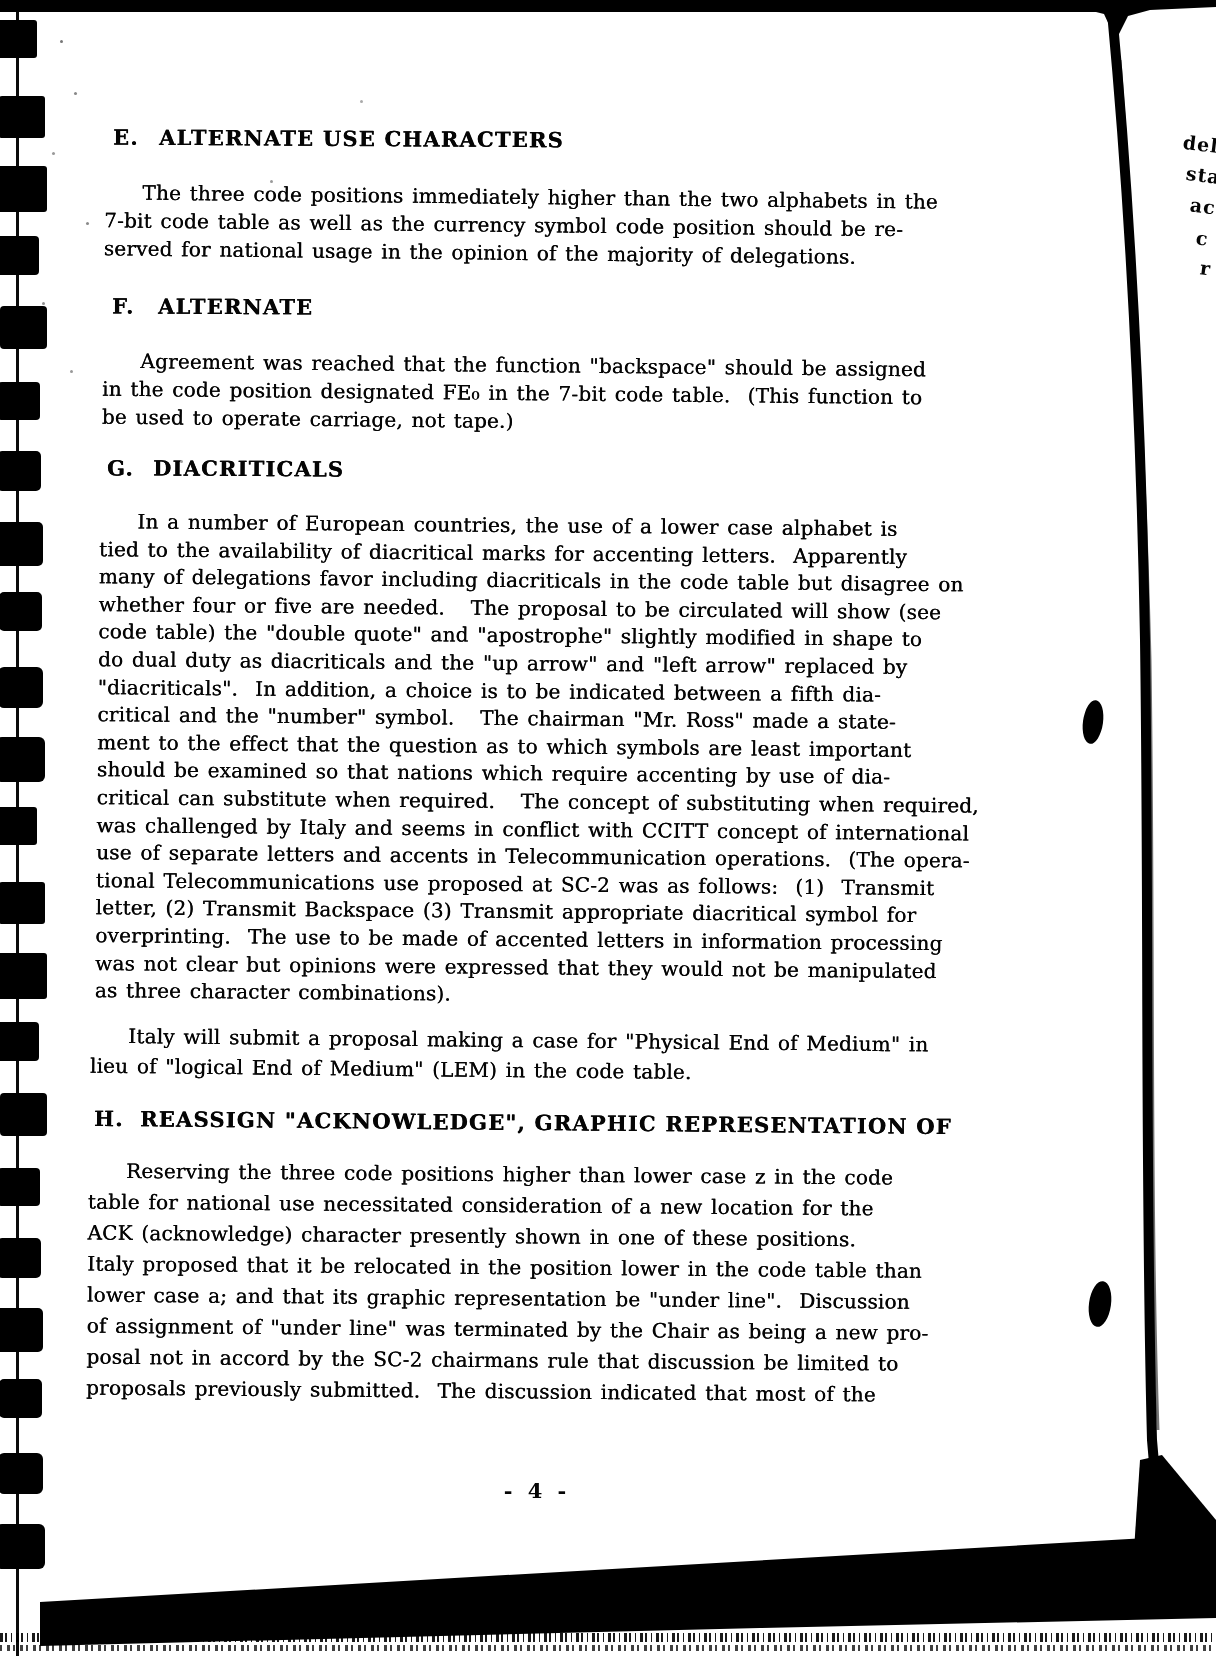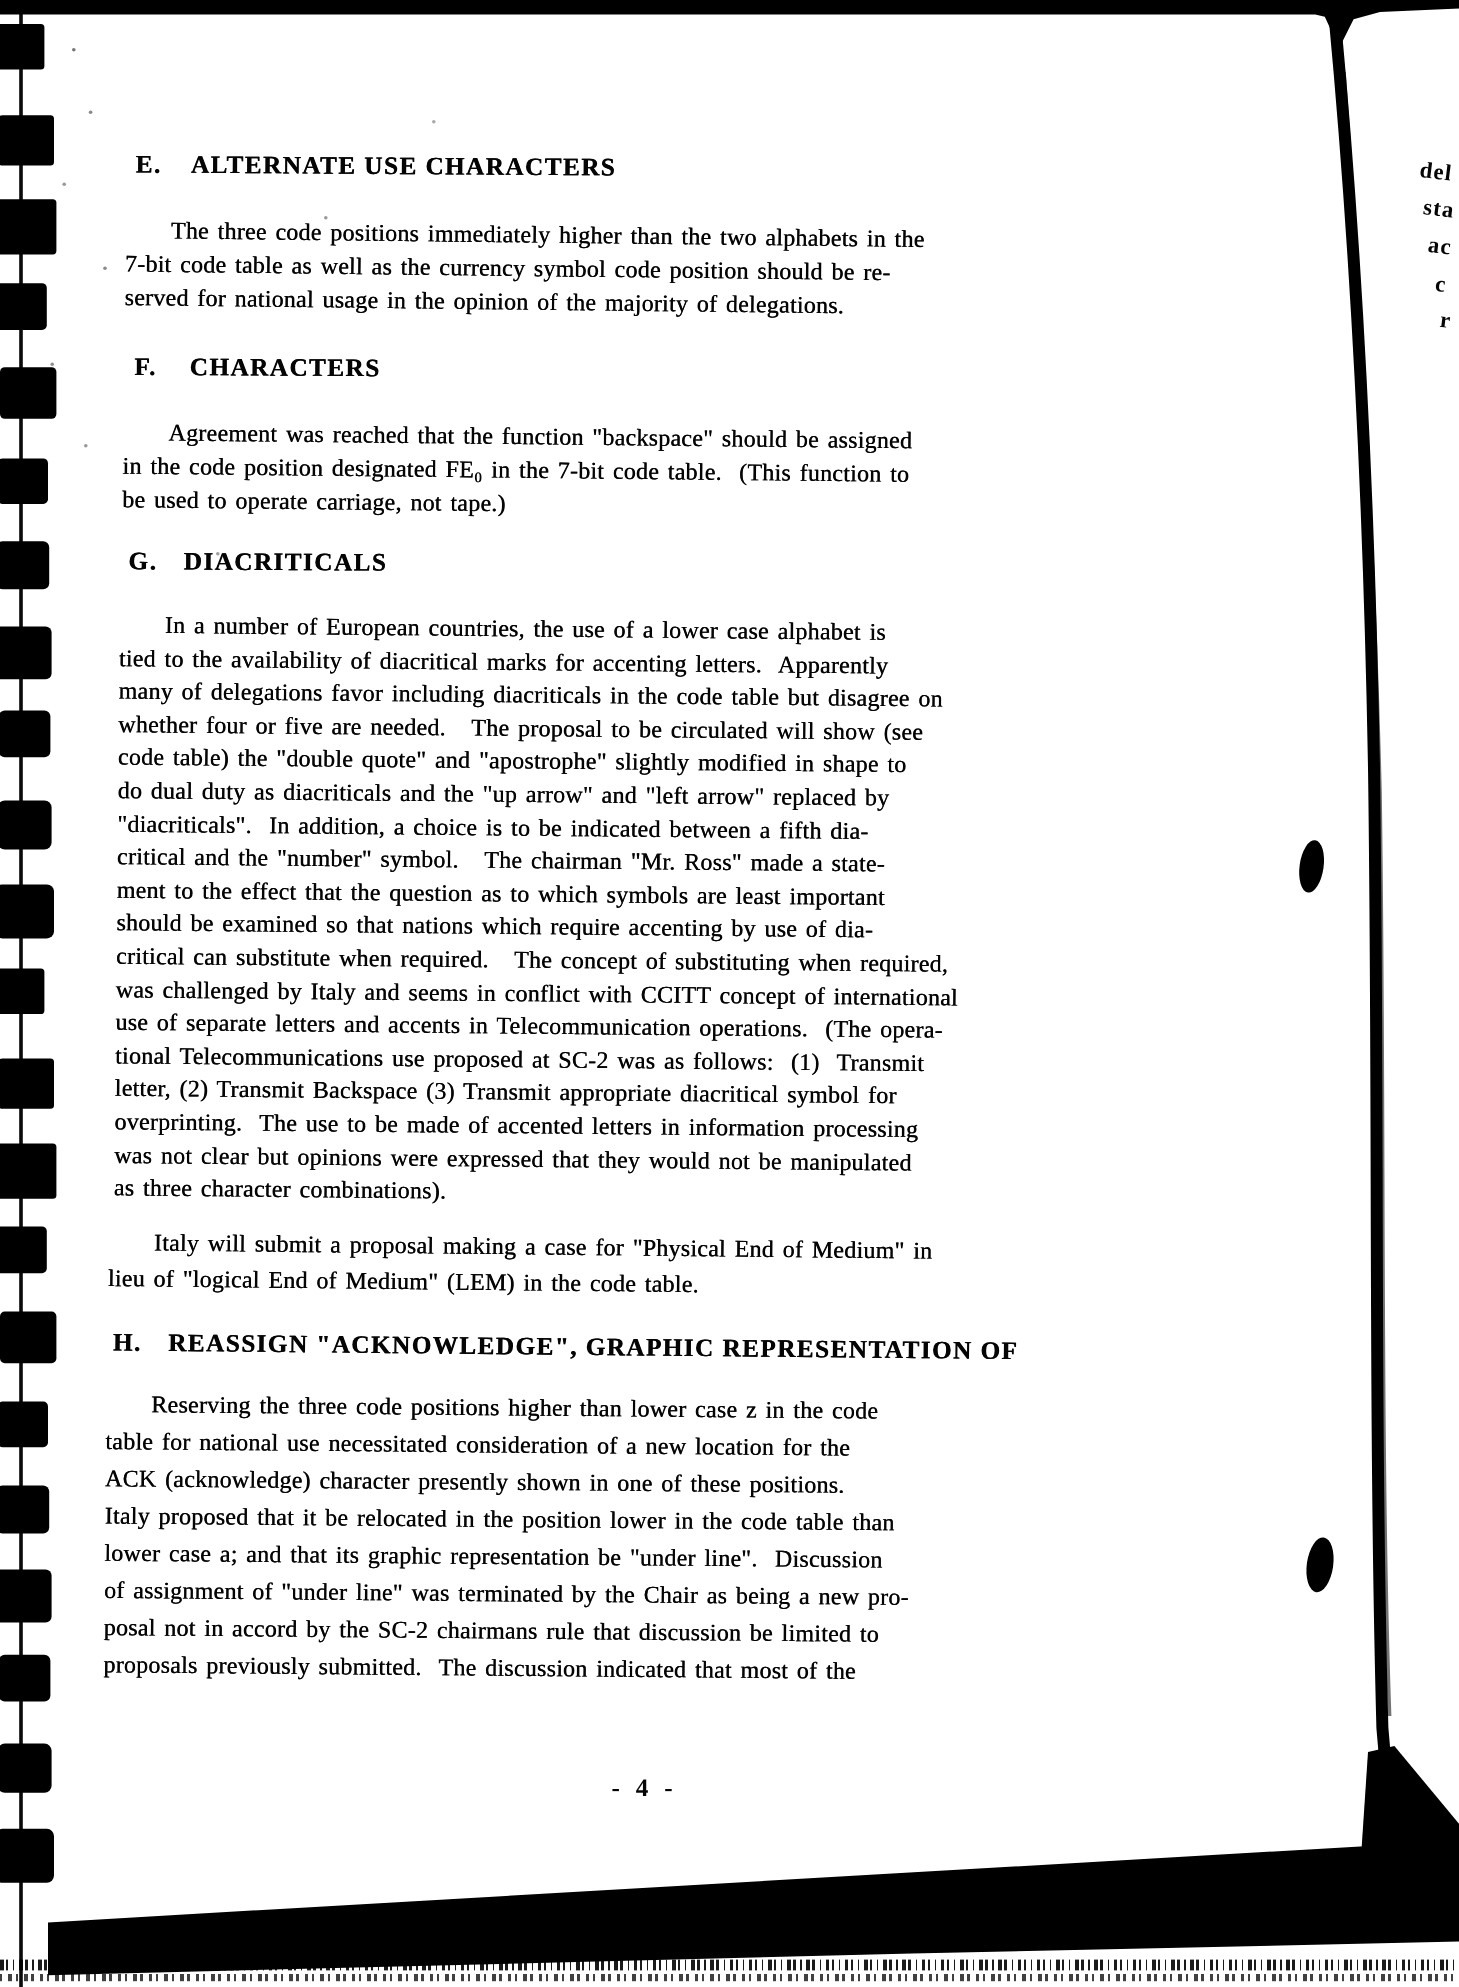--- a/index.html
+++ b/index.html
@@ -2,21 +2,21 @@
 <html><head>
 <meta charset="utf-8">
 <style>
   html,body{margin:0;padding:0;}
   body{
     width:1216px;height:1656px;position:relative;overflow:hidden;
     background:#ffffff;
     font-family:"DejaVu Serif","Liberation Serif",serif;
     color:#050505;
   }
-  .page{position:absolute;inset:0;font-family:Liberation Serif, serif;}
+  .page{position:absolute;inset:0;}
   .heading{position:absolute;font-size:21px;font-weight:600;letter-spacing:1.2px;white-space:pre;
     text-shadow:0.4px 0 0 currentColor;}
   .heading .sec-letter{display:inline-block;width:46px;}
   .para{position:absolute;font-size:20px;line-height:28px;white-space:pre-wrap;
     letter-spacing:0.2px;word-spacing:2px;text-shadow:0.35px 0 0 currentColor;width:1010px;}
   .indent{text-indent:38px;}
   .pagenum{position:absolute;top:1478px;left:437px;width:200px;text-align:center;
     font-size:21px;letter-spacing:4px;font-weight:600;}
   
   .bind-line{position:absolute;left:16px;top:0;width:3px;height:1656px;background:#0a0a0a;}
@@ -35,21 +35,21 @@
 </head>
 <body>
 
 <div class="page">
 
   <div class="heading" style="top:126px;left:113px;transform:rotate(0.35deg);"><span class="sec-letter">E.</span><span>ALTERNATE USE CHARACTERS</span></div>
   <div class="para indent" style="top:184px;left:104px;transform:rotate(0.65deg);">The three code positions immediately higher than the two alphabets in the
 7-bit code table as well as the currency symbol code position should be re-
 served for national usage in the opinion of the majority of delegations.</div>
 
-  <div class="heading" style="top:294px;left:112px;transform:rotate(0.3deg);"><span class="sec-letter">F.</span><span>CHARACTERS</span></div>
+  <div class="heading" style="top:294px;left:112px;transform:rotate(0.3deg);"><span class="sec-letter">F.</span><span>ALTERNATE</span></div>
   <div class="para indent" style="top:352px;left:102px;transform:rotate(0.6deg);">Agreement was reached that the function "backspace" should be assigned
 in the code position designated FE₀ in the 7-bit code table.  (This function to
 be used to operate carriage, not tape.)</div>
 
   <div class="heading" style="top:456px;left:107px;transform:rotate(0.3deg);"><span class="sec-letter">G.</span><span>DIACRITICALS</span></div>
   <div class="para indent" style="top:513px;left:97px;line-height:27.6px;transform:rotate(0.55deg);">In a number of European countries, the use of a lower case alphabet is
 tied to the availability of diacritical marks for accenting letters.  Apparently
 many of delegations favor including diacriticals in the code table but disagree on
 whether four or five are needed.   The proposal to be circulated will show (see
 code table) the "double quote" and "apostrophe" slightly modified in shape to

